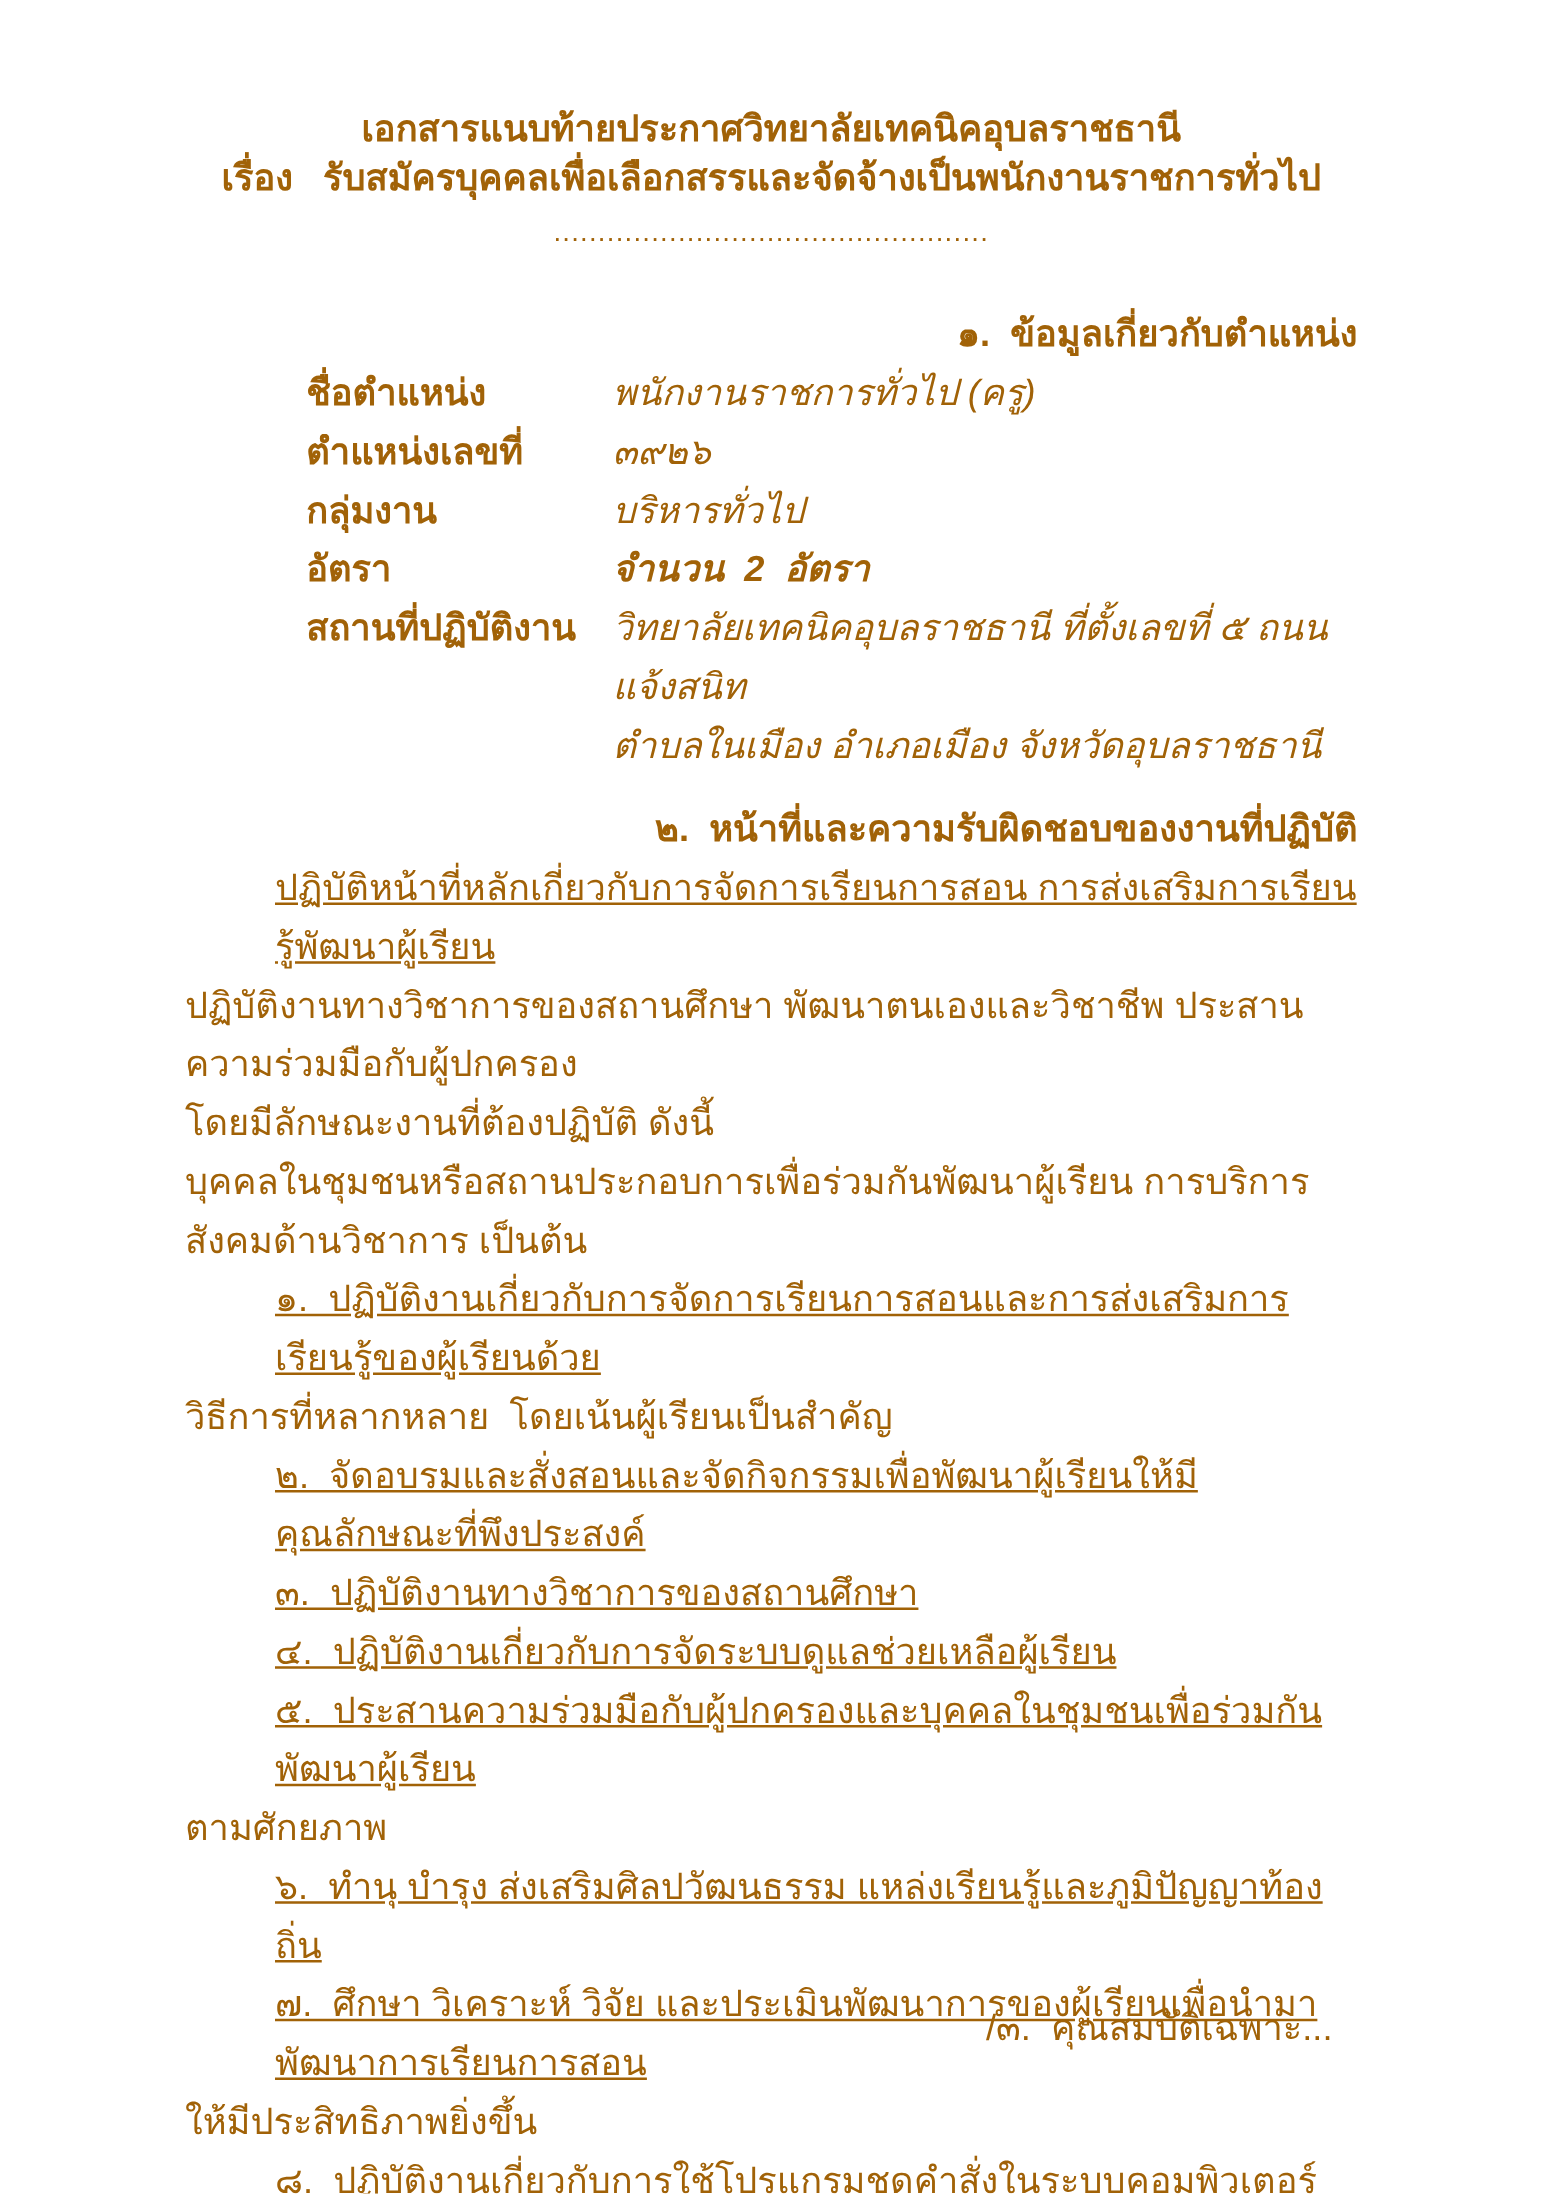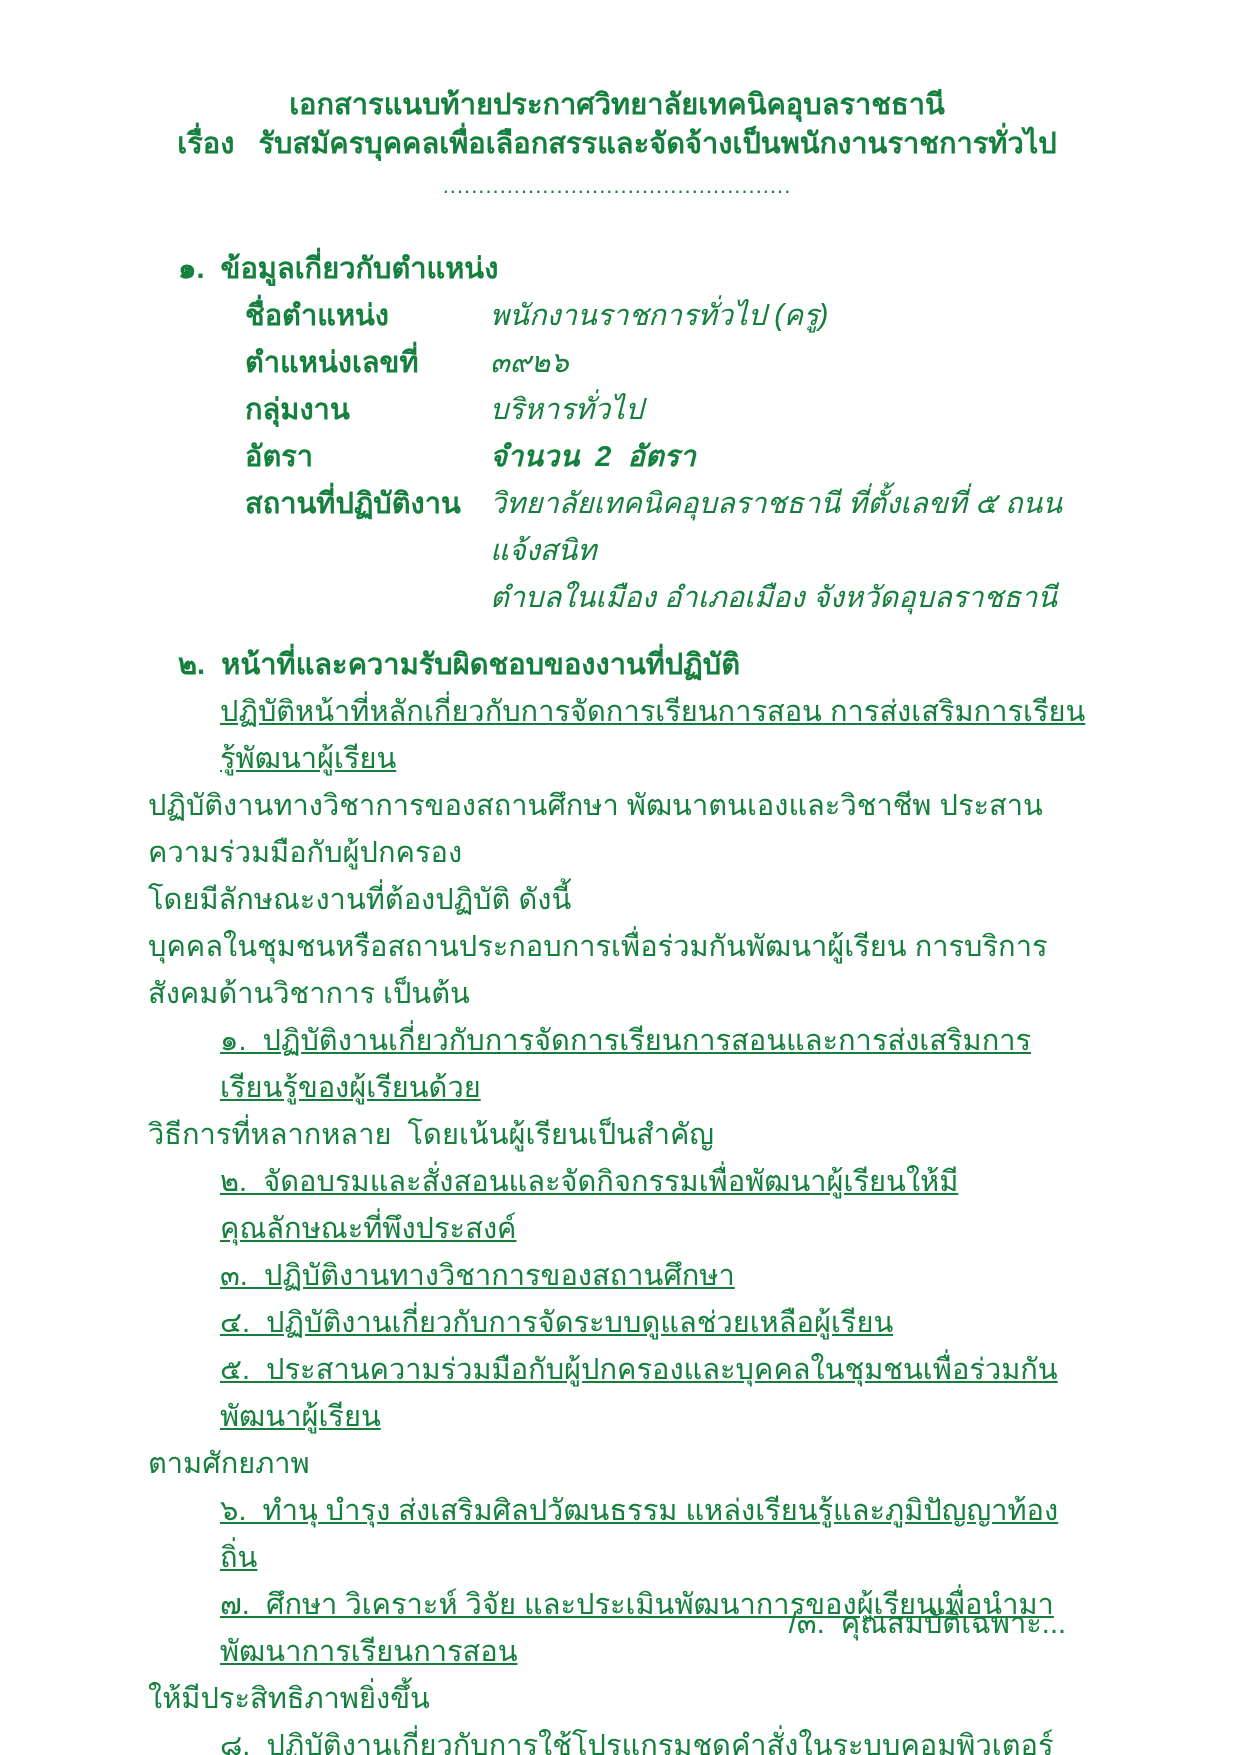--- a/index.html
+++ b/index.html
@@ -5,21 +5,21 @@
   html, body {
     margin: 0;
     padding: 0;
     background: #ffffff;
   }
   .page {
     position: relative;
     width: 1227px;
     height: 1755px;
     background: #ffffff;
-    color: #15803d;
+    color: #a16207;
     font-family: "Liberation Sans", sans-serif;
     font-size: 29px;
     box-sizing: border-box;
     padding: 85px 141px 0 148px;
     overflow: hidden;
   }
   .center { text-align: center; }
   .bold { font-weight: bold; }
   .pre { white-space: pre-wrap; }
 
@@ -31,20 +31,21 @@
     margin-top: 10px;
     font-size: 22px;
     letter-spacing: 1px;
     line-height: 26px;
   }
 
   .section-heading {
     font-weight: bold;
     line-height: 47px;
     padding-left: 30px;
+    text-align: right;
   }
   .section-1 { margin-top: 46px; }
   .section-2 { margin-top: 20px; }
 
   .field-row {
     display: flex;
     line-height: 47px;
     padding-left: 97px;
   }
   .field-label {

